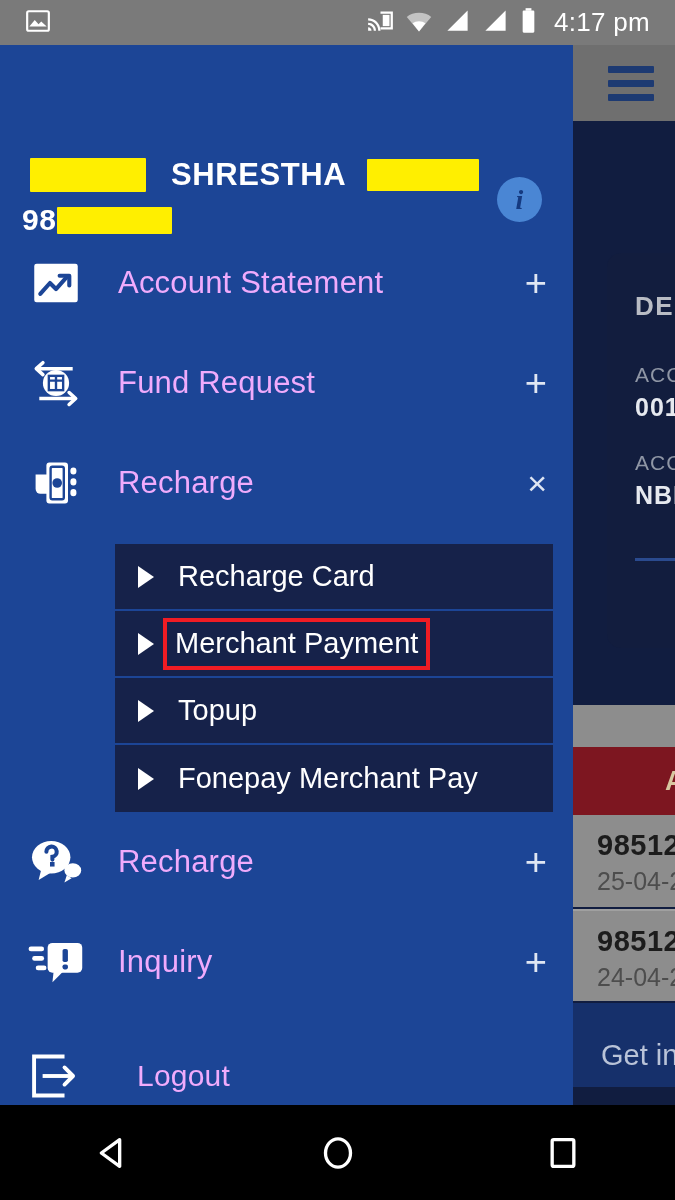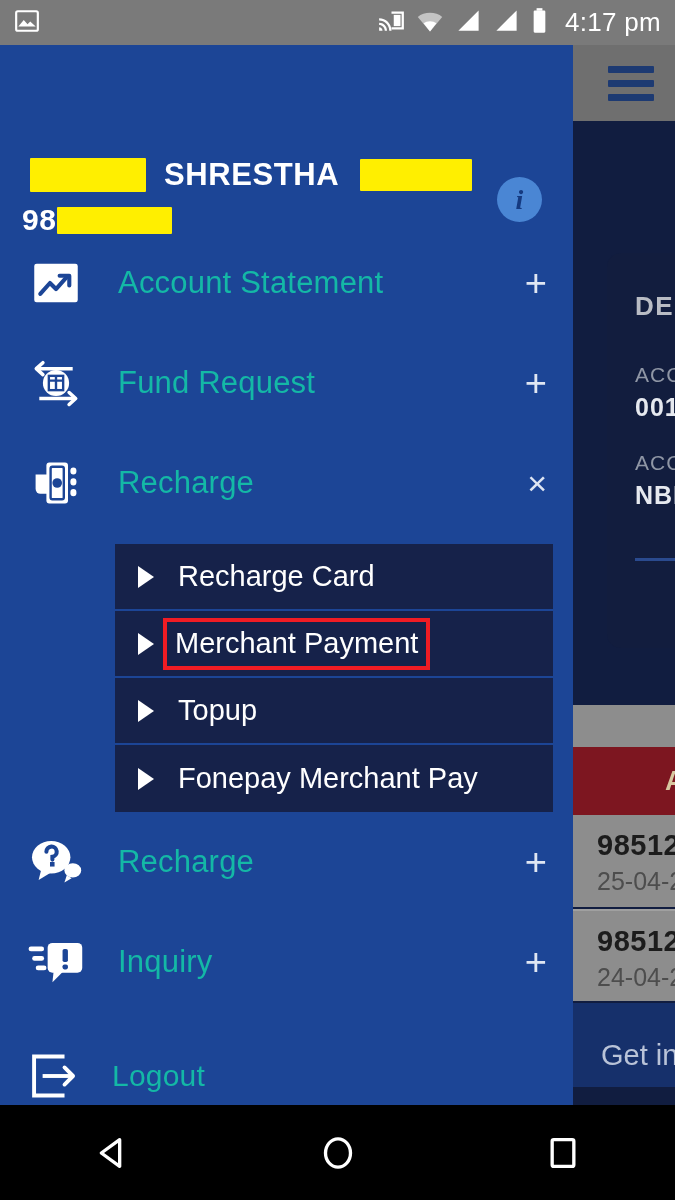--- a/index.html
+++ b/index.html
@@ -15,21 +15,21 @@
     background: #0f1b3c;
     overflow: hidden;
   }
 
   
   #statusbar {
     position: absolute; top: 0; left: 0;
     width: 675px; height: 45px;
     background: #7a7a7a;
     display: flex; align-items: center;
-    padding: 0 14px;
+    padding: 0 25px;
     gap: 33px;
   }
   #statusbar .left { display: flex; align-items: center; }
   #statusbar .right {
     margin-left: auto;
     display: flex; align-items: center; gap: 11px;
   }
   .sb-time {
     color: #ffffff; font-size: 26px; letter-spacing: .3px;
     margin-left: 6px; white-space: nowrap;
@@ -134,21 +134,21 @@
     display: flex; align-items: center; gap: 0;
   }
   .redact {
     display: inline-block; background: #ffef00;
     height: 34px; border-radius: 1px;
   }
   #redact-first { width: 116px; }
   #redact-mid { width: 112px; margin-left: 21px; height: 32px; }
   #surname {
     color: #ffffff; font-size: 31px; font-weight: bold;
-    letter-spacing: .6px; margin-left: 18px;
+    letter-spacing: .6px; margin-left: 25px;
   }
   #phone-line {
     position: absolute; top: 158px; left: 22px;
     display: flex; align-items: center;
   }
   #phone-prefix {
     color: #ffffff; font-size: 30px; font-weight: bold;
     letter-spacing: .5px;
   }
   #redact-phone { width: 115px; height: 27px; margin-left: 1px; }
@@ -168,21 +168,21 @@
   .nav-row {
     position: relative; height: 100px;
     display: flex; align-items: center;
   }
   .nav-icon {
     width: 76px; margin-left: 18px;
     display: flex; align-items: center; justify-content: center;
     flex: 0 0 76px;
   }
   .nav-label {
-    color: #14b8a6; font-size: 31px; letter-spacing: .2px;
+    color: #f0abfc; font-size: 31px; letter-spacing: .2px;
     margin-left: 24px; white-space: nowrap;
   }
   .nav-exp {
     position: absolute; right: 26px; top: 50%;
     transform: translateY(-50%);
     color: #dfe6f3; font-size: 38px; font-weight: 300;
     line-height: 1;
   }
   .nav-exp.close { font-size: 34px; }
 
@@ -210,21 +210,21 @@
     color: #ffffff; font-size: 29px;
     margin-left: 18px; white-space: nowrap;
     padding: 3px 6px;
   }
   .sub-row.highlight .sub-label {
     outline: 4px solid #f01c24;
     padding: 5px 8px 6px 8px;
     margin-left: 13px;
   }
 
-  #logout-row { margin-top: 14px; }
+  #logout-row { margin-top: 14px; gap: 25px; }
   #logout-row .nav-label { font-size: 30px; margin-left: 18px; }
 
   
   #navbar {
     position: absolute; bottom: 0; left: 0;
     width: 675px; height: 95px; background: #000000;
     display: flex; align-items: center; justify-content: space-around;
   }
   #navbar .btn { width: 120px; display: flex; justify-content: center; }
 </style>

